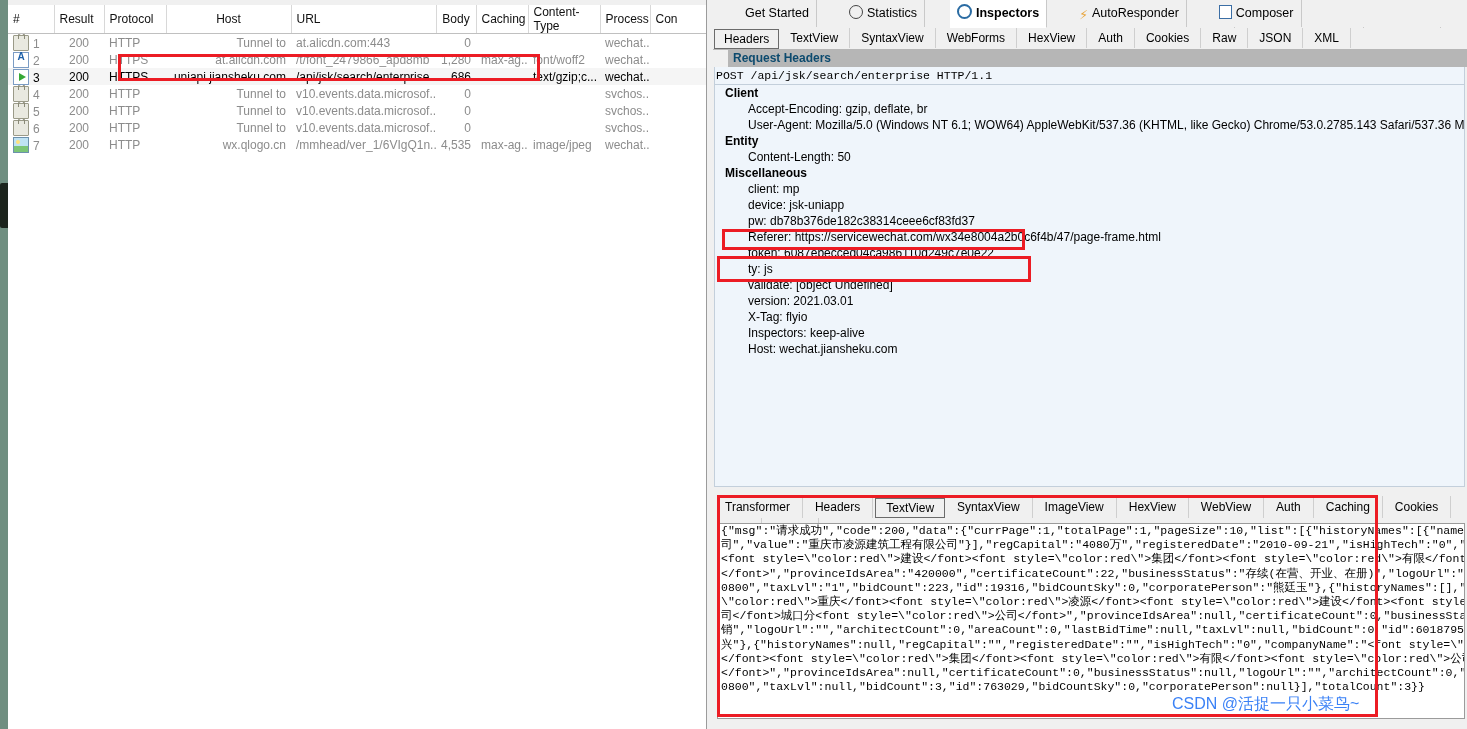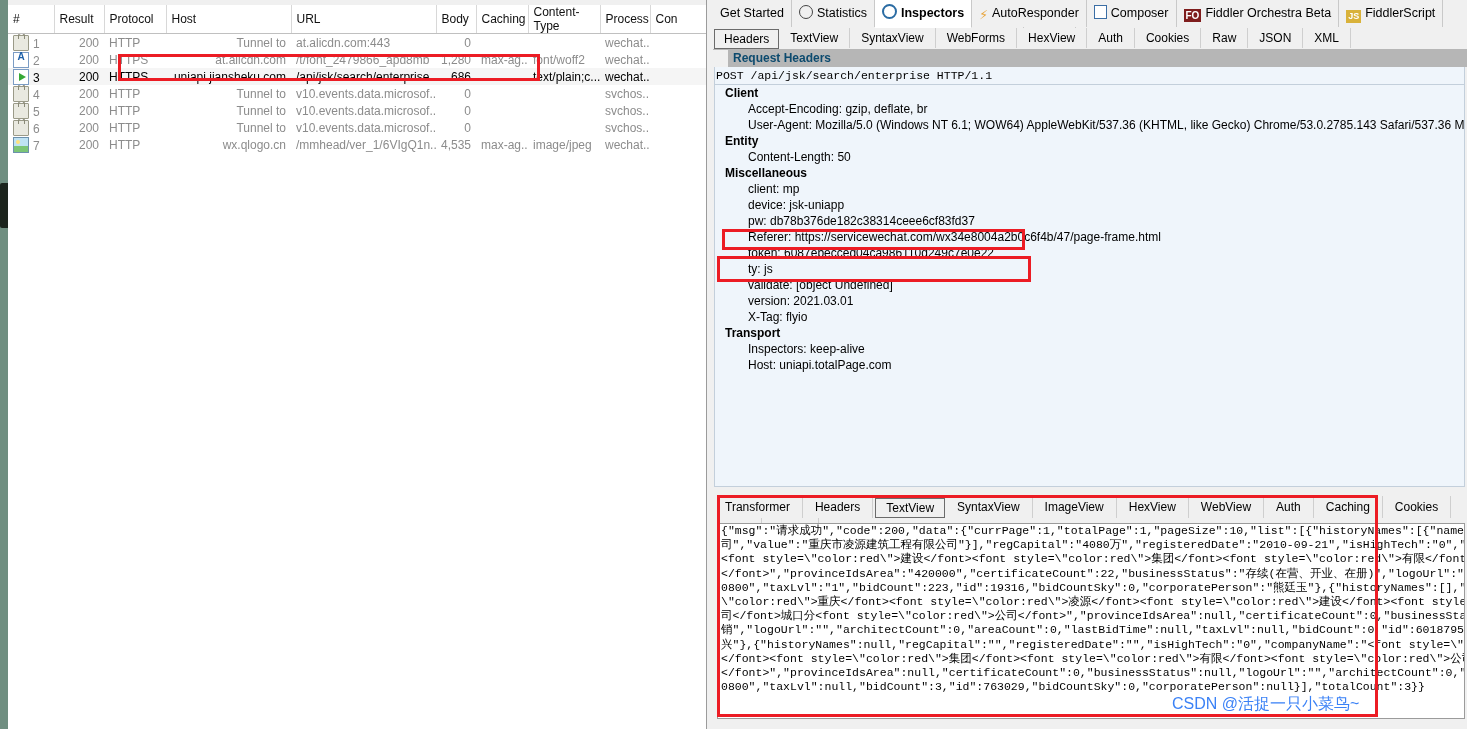--- a/index.html
+++ b/index.html
@@ -16,46 +16,46 @@
 
   
   #sessions-pane{position:absolute;left:8px;top:0;width:704px;height:729px;background:#fff;border-right:1px solid #8d8d8d;}
   #sessions-topline{position:absolute;left:0;top:0;width:704px;height:5px;background:#f0f0f0;border-bottom:1px solid #c8c8c8;}
   table.sessions{border-collapse:collapse;width:704px;table-layout:fixed;position:absolute;top:5px;left:0;}
   table.sessions th{
     font-weight:normal;font-size:12px;color:#111;background:#fff;
     border-right:1px solid #d8d8d8;border-bottom:1px solid #c0c0c0;
     height:22px;padding:0 5px;text-align:left;vertical-align:middle;
   }
-  table.sessions th.r{text-align:left;margin-left:8px;}
+  table.sessions th.r{text-align:center;margin-left:8px;}
   table.sessions td{
     font-size:12px;height:17px;padding:0 5px;white-space:nowrap;overflow:hidden;
     color:#8c8c8c;vertical-align:middle;
   }
   table.sessions td.r{text-align:right;}
-  table.sessions td.c{text-align:right;}
+  table.sessions td.c{text-align:center;}
   tr.sel td{background:#f5f5f5;color:#000;}
   .icocell{padding:0 2px 0 4px;}
   .rowico{display:inline-block;width:14px;height:14px;vertical-align:-3px;position:relative;}
   .ico-lock{background:#e9e9e0;border:1px solid #9a9a88;border-radius:1px;}
   .ico-lock:after{content:"";position:absolute;left:4px;top:-3px;width:5px;height:5px;border:1px solid #8a8a78;border-bottom:none;border-radius:3px 3px 0 0;}
   .ico-doc{background:#fff;border:1px solid #7b9cc4;}
   .ico-doc:after{content:"A";position:absolute;left:0;right:0;top:-2px;text-align:center;font-size:10px;color:#1c5fa8;font-weight:bold;}
   .ico-go{background:#fff;border:1px solid #7b9cc4;}
   .ico-go:after{content:"";position:absolute;left:5px;top:3px;width:0;height:0;border-left:7px solid #35a836;border-top:4px solid transparent;border-bottom:4px solid transparent;}
   .ico-img{background:linear-gradient(#bfe3f4 55%,#7cc576 55%);border:1px solid #6c91ad;}
   .ico-img:after{content:"";position:absolute;left:2px;top:2px;width:4px;height:4px;border-radius:50%;background:#ffe27a;}
 
   
   .redbox{position:absolute;border:3px solid #ec1c24;box-sizing:border-box;pointer-events:none;}
 
   
   #right-pane{position:absolute;left:713px;top:0;width:754px;height:729px;background:#f0f0f0;}
   .toolbar-tabs{position:absolute;left:0;top:0;width:754px;height:28px;background:#f0f0f0;border-bottom:1px solid #b6b6b6;}
-  .ttab{float:left;height:27px;line-height:27px;padding:0 7px;border-right:1px solid #c9c9c9;font-size:12.5px;color:#000;white-space:nowrap;}
+  .ttab{float:left;height:27px;line-height:27px;padding:0 7px;border-right:1px solid #c9c9c9;font-size:12.5px;color:#000;white-space:nowrap;margin-left:25px;}
   .ttab.active{background:#ffffff;border-bottom:1px solid #fff;position:relative;top:0;font-weight:bold;}
   .ttab .gl{display:inline-block;margin-right:4px;vertical-align:-2px;}
 
   .sub-tabs{position:absolute;left:0;top:28px;width:754px;height:21px;background:#f0f0f0;border-bottom:1px solid #b6b6b6;}
   .stab{float:left;height:20px;line-height:20px;padding:0 11px;border-right:1px solid #cfcfcf;font-size:12px;color:#000;}
   .stab.active{border:1px solid #6b6b6b;height:18px;line-height:18px;margin:1px 0 0 1px;padding:0 9px;background:#f0f0f0;}
 
   #req-title{position:absolute;left:15px;top:50px;width:751px;height:17px;line-height:17px;
     background:#b6b6b6;color:#0c4a6e;font-weight:bold;font-size:12px;padding-left:5px;box-sizing:border-box;}
   #req-line{position:absolute;left:1px;top:67px;width:751px;height:18px;line-height:18px;
@@ -136,21 +136,21 @@
           <td></td>
         </tr>
         <tr class="sel">
           <td class="icocell"><span class="rowico ico-go"></span><span style="margin-left:4px">3</span></td>
           <td class="c">200</td>
           <td>HTTPS</td>
           <td class="r">uniapi.jiansheku.com</td>
           <td>/api/jsk/search/enterprise</td>
           <td class="r">686</td>
           <td></td>
-          <td>text/plain;c...</td>
+          <td>text/gzip;c...</td>
           <td>wechat...</td>
           <td></td>
         </tr>
         <tr>
           <td class="icocell"><span class="rowico ico-lock"></span><span style="margin-left:4px">4</span></td>
           <td class="c">200</td>
           <td>HTTP</td>
           <td class="r">Tunnel to</td>
           <td>v10.events.data.microsof...</td>
           <td class="r">0</td>
@@ -239,23 +239,22 @@
       <div class="hgroup">Miscellaneous</div>
       <div class="hitem">client: mp</div>
       <div class="hitem">device: jsk-uniapp</div>
       <div class="hitem">pw: db78b376de182c38314ceee6cf83fd37</div>
       <div class="hitem">Referer: https://servicewechat.com/wx34e8004a2b0c6f4b/47/page-frame.html</div>
       <div class="hitem">token: 6087ebecced04ca986110d249c7e0e22</div>
       <div class="hitem">ty: js</div>
       <div class="hitem">validate: [object Undefined]</div>
       <div class="hitem">version: 2021.03.01</div>
       <div class="hitem">X-Tag: flyio</div>
-      <div class="hgroup">Transport</div>
       <div class="hitem">Inspectors: keep-alive</div>
-      <div class="hitem">Host: uniapi.totalPage.com</div>
+      <div class="hitem">Host: wechat.jiansheku.com</div>
     </div>
 
   <div class="redbox" style="left:9px;top:229px;width:303px;height:21px;"></div>
   <div class="redbox" style="left:4px;top:256px;width:314px;height:26px;"></div>
 
   <div class="resp-tabs" id="resp-tabs">
       <div class="rtab"><span>Transformer</span></div>
       <div class="rtab"><span>Headers</span></div>
       <div class="rtab active"><span>TextView</span></div>
       <div class="rtab"><span>SyntaxView</span></div>

